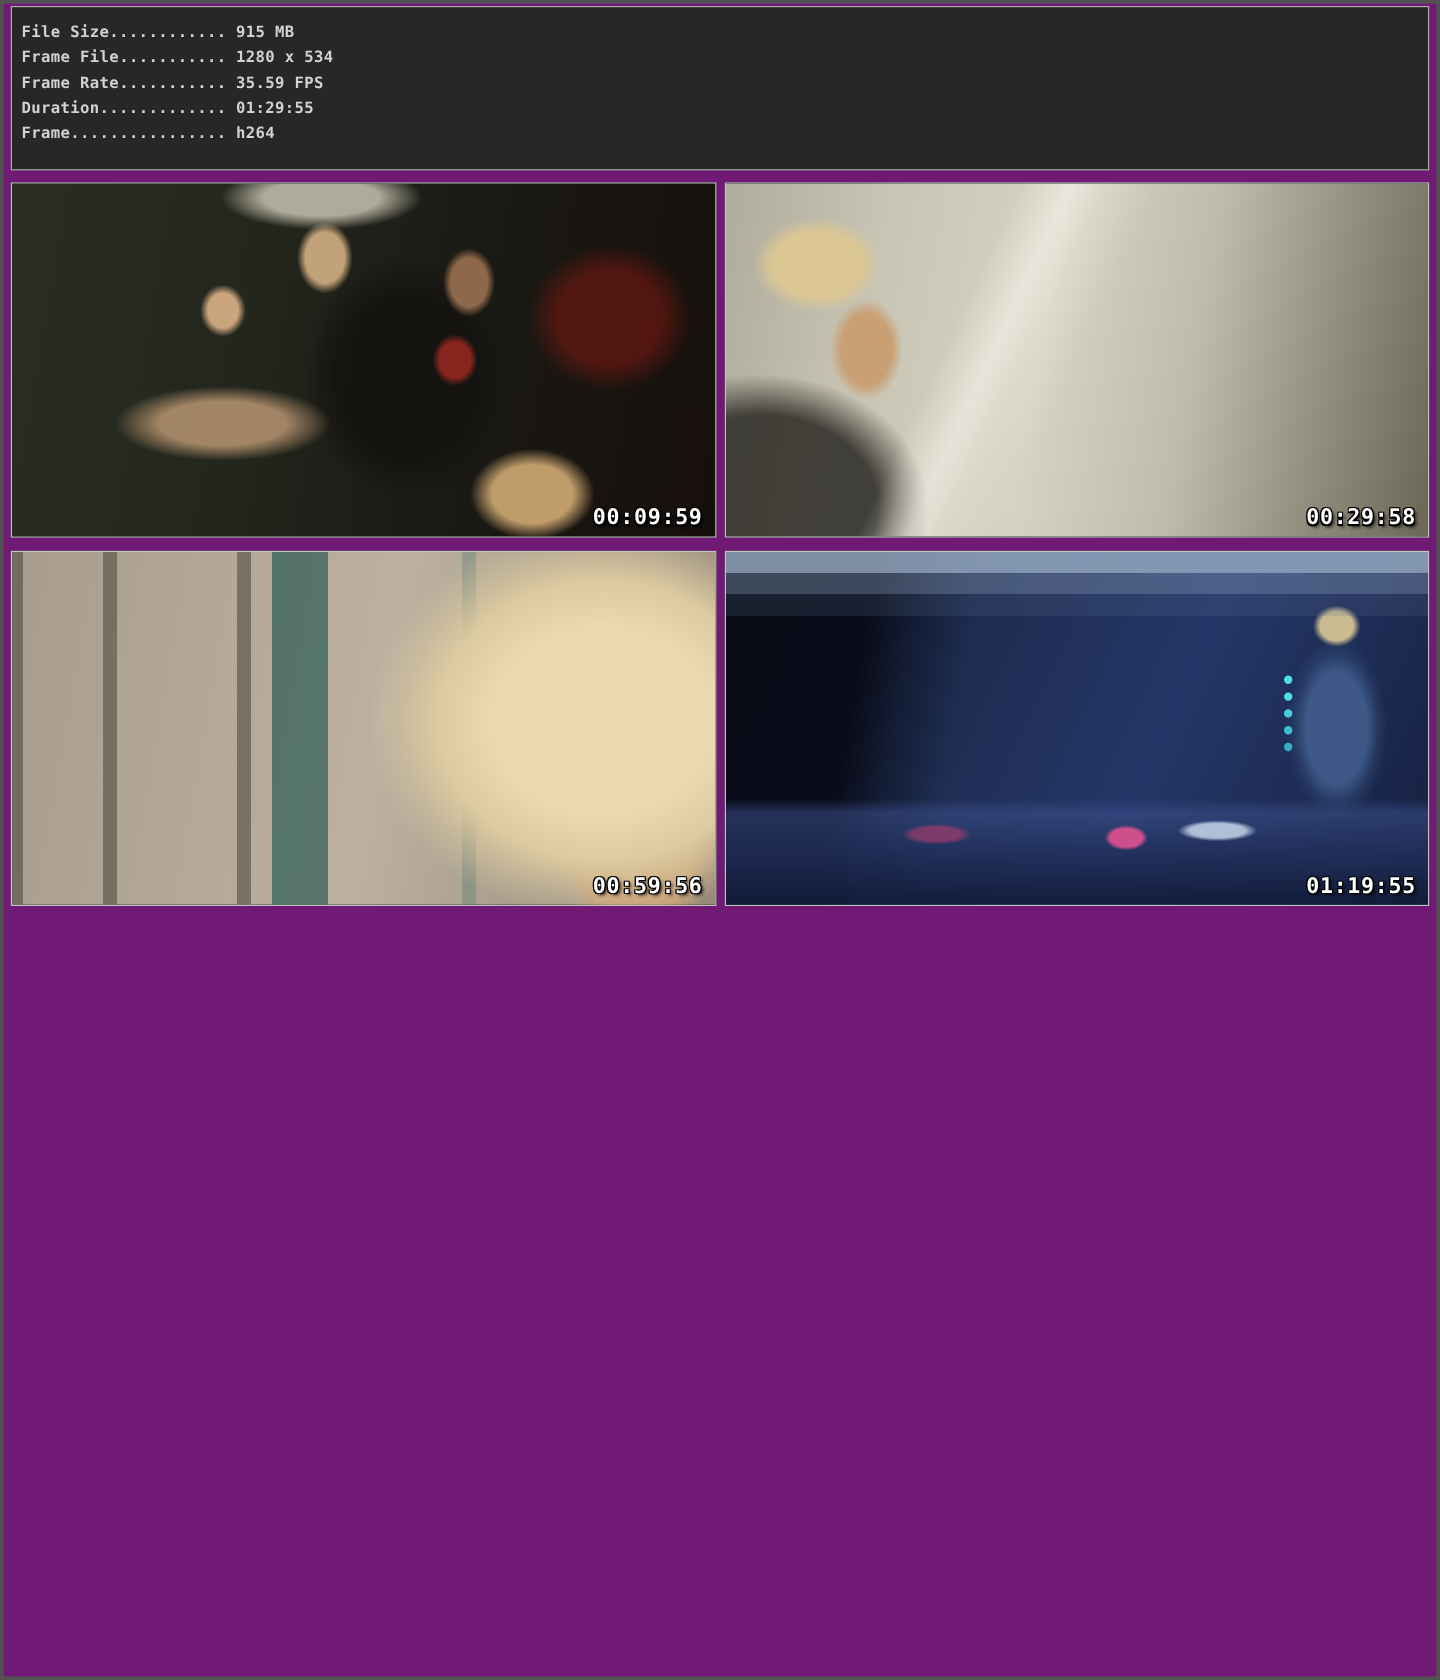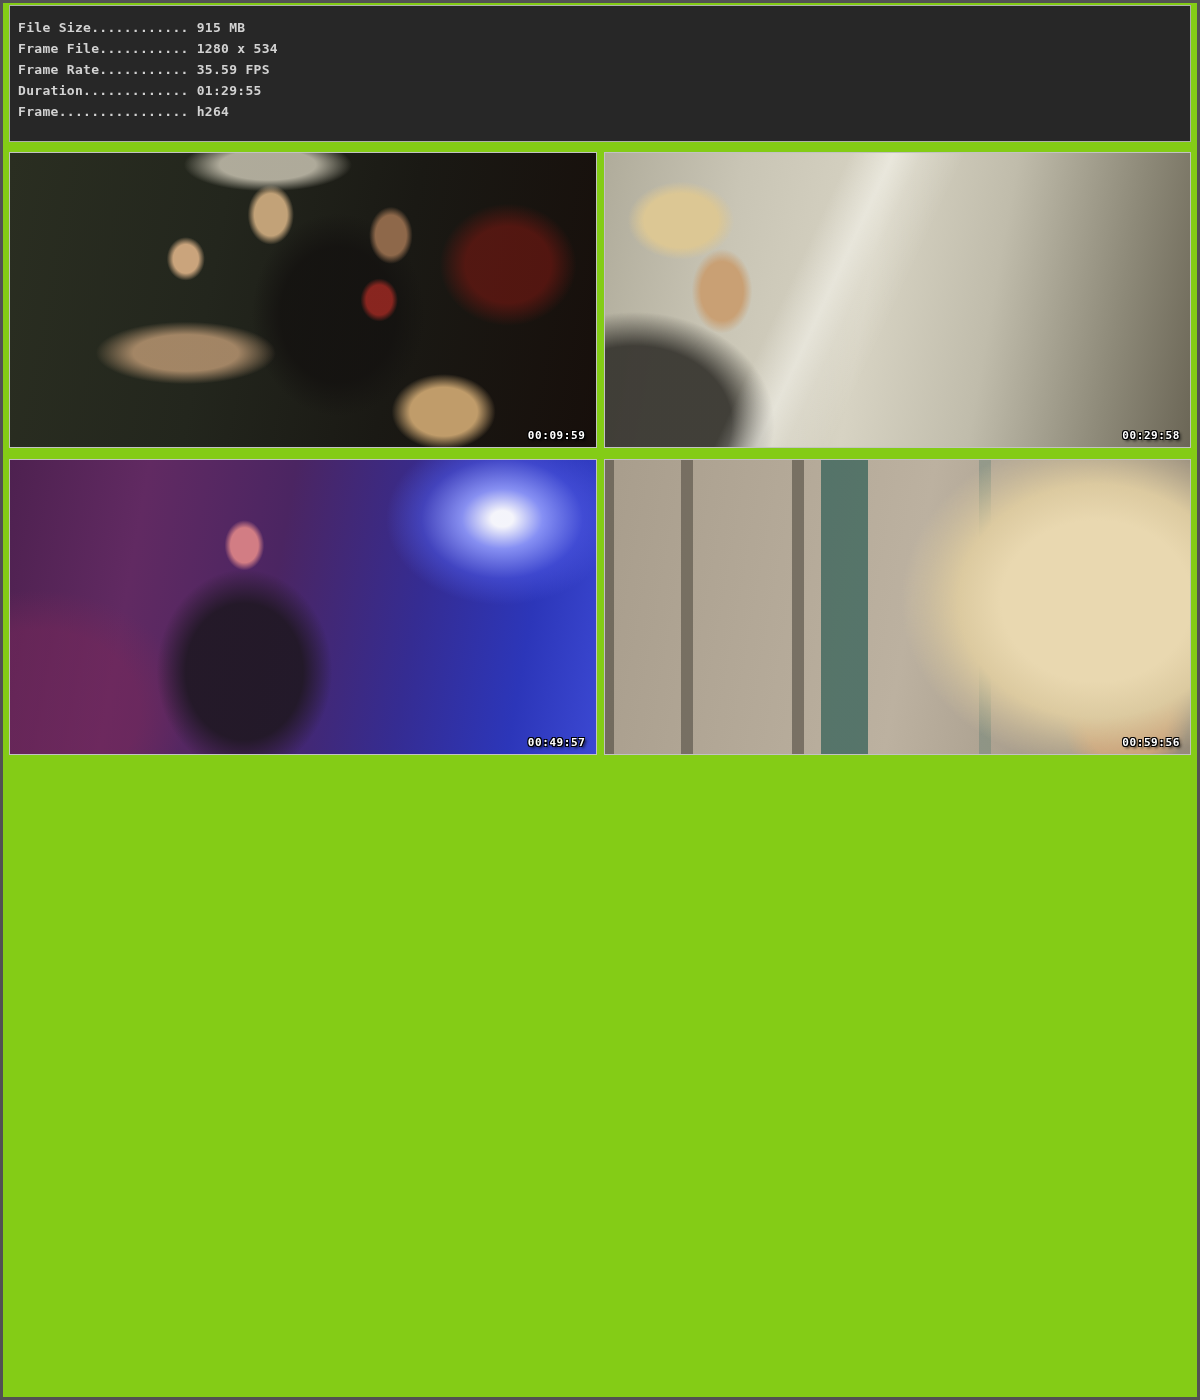--- a/index.html
+++ b/index.html
@@ -1,19 +1,19 @@
 <!DOCTYPE html>
 <html><head>
 <meta charset="utf-8">
 <style>
   * { margin:0; padding:0; box-sizing:border-box; }
   html,body { background:#2b2b2b; }
   .page {
     width:1200px; height:1400px;
-    background:#84cc16;
+    background:#701a75;
     border:3px solid #525252;
     padding:2px 6px 0 6px;
     font-family:"DejaVu Sans Mono","Liberation Mono",monospace;
     overflow:hidden;
     position:relative;
   }
   
   .info-panel {
     border:1px solid #aeaeae;
     background:#272727;
@@ -41,21 +41,21 @@
     border:1px solid #c2c2c2;
     background:#101010;
     overflow:hidden;
   }
   .art { position:absolute; inset:0; }
   .ts {
     position:absolute;
     right:10px; bottom:5px;
     font-family:"DejaVu Sans Mono","Liberation Mono",monospace;
     font-weight:bold;
-    font-size:11px;
+    font-size:18px;
     letter-spacing:.6px;
     color:#ffffff;
     text-shadow:1px 1px 0 #000,-1px -1px 0 #000,1px -1px 0 #000,-1px 1px 0 #000,2px 2px 3px rgba(0,0,0,.9);
   }
   
   .a1 { background:
     radial-gradient(ellipse 120px 38px at 44% 4%, rgba(190,185,168,.9) 0 40%, transparent 70%),
     radial-gradient(ellipse 95px 85px at 85% 38%, rgba(140,25,18,.5) 0 45%, transparent 72%),
     radial-gradient(ellipse 34px 44px at 44.5% 21%, #c2a278 0 48%, transparent 68%),
     radial-gradient(ellipse 32px 42px at 65% 28%, #8e684a 0 48%, transparent 68%),
@@ -146,26 +146,28 @@
       <span class="ts">00:09:59</span>
     </figure>
 
 
     <figure class="shot" title="blond man in profile against bright blurred street">
       <div class="art a3"></div>
       <span class="ts">00:29:58</span>
     </figure>
 
 
-    <figure class="shot" title="grinning hooded man under purple and blue club lights">
-      <div class="art a5"></div>
-      <span class="ts">00:49:57</span>
-    </figure>
 
     <figure class="shot" title="close-up of back of blond head in beige hallway">
       <div class="art a6"></div>
       <span class="ts">00:59:56</span>
     </figure>
 
 
+    <figure class="shot" title="man standing by tables under blue night light">
+      <div class="art a8">
+        <div class="led"></div>
+      </div>
+      <span class="ts">01:19:55</span>
+    </figure>
 
   </div>
 </div>
 
 </body></html>

